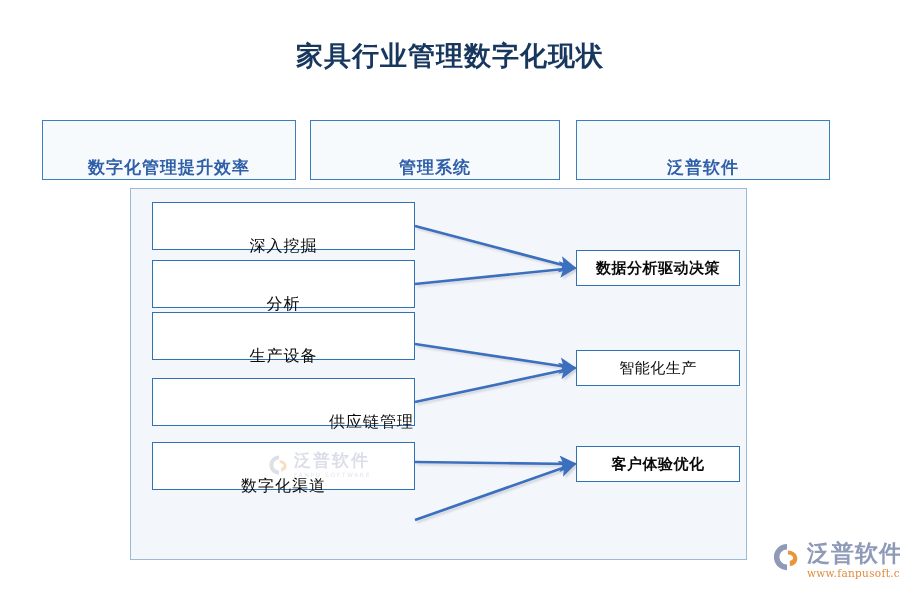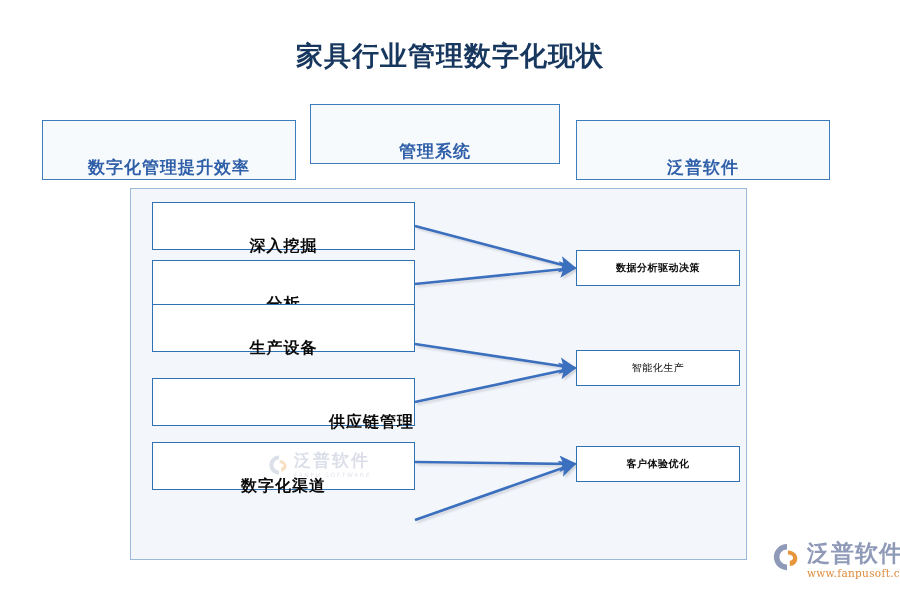--- a/index.html
+++ b/index.html
@@ -28,21 +28,21 @@
     border:1.4px solid #3e7cc0;
     box-sizing:border-box;
     display:flex;align-items:flex-end;justify-content:center;
   }
   .hdr-label{
     font-size:17px;font-weight:700;color:#2f5fa8;
     letter-spacing:1px;
     font-family:"DejaVu Serif","Liberation Serif",serif;
   }
   #hdr0{left:42px;top:120px;width:254px;}
-  #hdr1{left:310px;top:104px;width:250px;}
+  #hdr1{left:310px;top:120px;width:250px;}
   #hdr2{left:576px;top:120px;width:254px;}
 
   
   .panel{
     position:absolute;left:130px;top:188px;width:617px;height:372px;
     background:#f3f7fc;
     border:1.2px solid #9cb9d8;
     box-sizing:border-box;
   }
 
@@ -55,36 +55,36 @@
   
   .src-box{
     position:absolute;left:152px;width:263px;height:48px;
     background:#ffffff;
     border:1.3px solid #2f72b4;
     box-sizing:border-box;
     display:flex;align-items:center;justify-content:center;
     z-index:4;
   }
   .src-label{
-    font-size:16px;color:#0b0b0b;font-weight:700;letter-spacing:1px;
+    font-size:16px;color:#0b0b0b;font-weight:400;letter-spacing:1px;
     font-family:"DejaVu Serif","Liberation Serif",serif;
     margin-top:41px;
   }
 
   
   .dst-box{
     position:absolute;left:576px;width:164px;height:36px;
     background:#ffffff;
     border:1.3px solid #2f72b4;
     box-sizing:border-box;
     display:flex;align-items:center;justify-content:center;
     z-index:4;
   }
   .dst-label{
-    font-size:10px;color:#0b0b0b;letter-spacing:0.5px;
+    font-size:15px;color:#0b0b0b;letter-spacing:0.5px;
     font-family:"DejaVu Serif","Liberation Serif",serif;
   }
   .dst-label.bold{font-weight:700;}
 
   
   .watermark{
     position:absolute;left:268px;top:452px;
     display:flex;align-items:center;gap:4px;
     opacity:0.30;z-index:5;pointer-events:none;
   }
@@ -151,21 +151,21 @@
       <line x1="285" y1="332" x2="444" y2="276" marker-end="url(#ah)"></line>
     </g>
   </svg>
 
   <div class="src-box" style="top:202px;">
     <span class="src-label">深入挖掘</span>
   </div>
   <div class="src-box" style="top:260px;">
     <span class="src-label">分析</span>
   </div>
-  <div class="src-box" style="top:304px;text-align:center;">
+  <div class="src-box" style="top:312px;text-align:center;">
     <span class="src-label">生产设备</span>
   </div>
   <div class="src-box" style="top:378px;justify-content:flex-end;">
     <span class="src-label">供应链管理</span>
   </div>
   <div class="src-box" style="top:442px;">
     <span class="src-label">数字化渠道</span>
   </div>
 
   <div class="dst-box" style="top:250px;">

